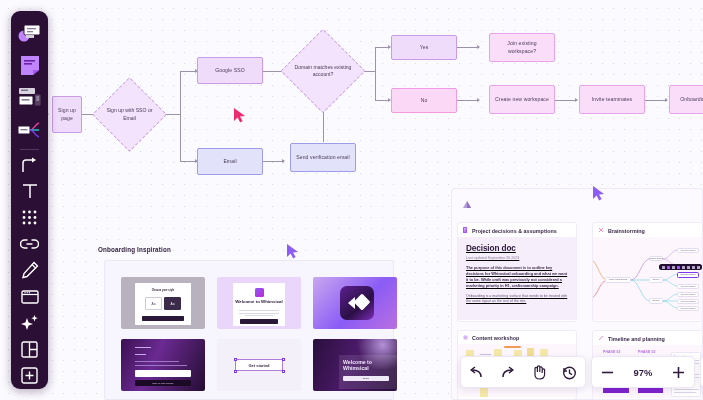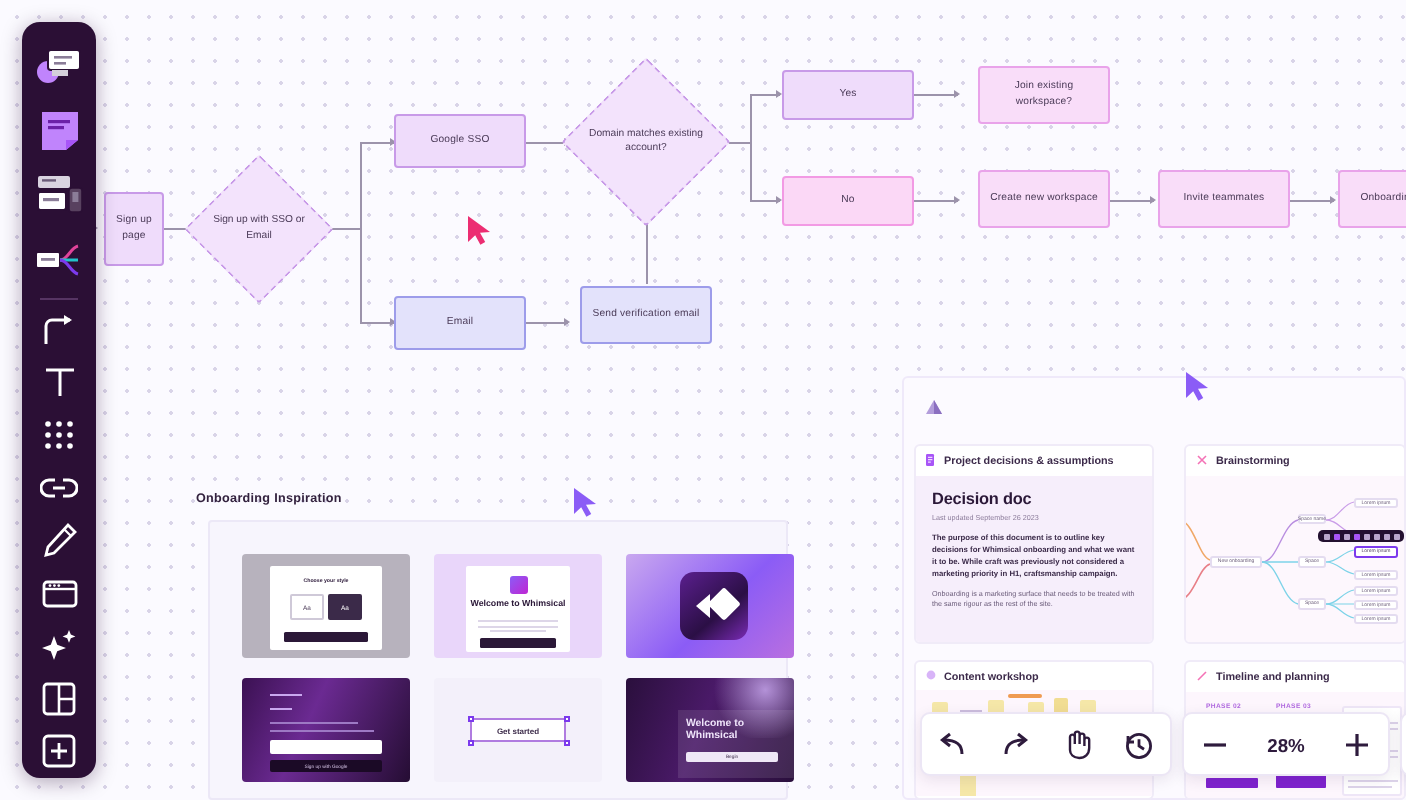--- a/index.html
+++ b/index.html
@@ -120,21 +120,21 @@
     border:1px solid #f0ebf8; border-radius:3px; overflow:hidden;
     z-index:18;
   }
   .sc-head {
     display:flex; align-items:center; gap:4px;
     padding:4px 5px 3px 5px; font-size:5.4px; color:#3c2a4a; font-weight:600;
   }
   .sc-body { position:relative; }
 
   
-  #dd-body { background:#f6eefb; height:100%; padding:7px 8px; }
+  #dd-body { background:#f6eefb; height:100%; padding:7px 8px;text-decoration:underline; }
   #dd-h { font-size:8.2px; font-weight:700; color:#2b1838; letter-spacing:-.1px; }
   #dd-sub { font-size:3.6px; color:#8d7d9c; margin-top:2.5px; }
   .dd-p { font-size:3.9px; font-weight:700; color:#3b2a49; line-height:1.55; margin-top:5px; }
   .dd-p2 { font-size:3.6px; color:#6b5c7a; line-height:1.6; margin-top:5px; }
 
   
   .mm-node {
     position:absolute; background:#fff; border:1px solid #e4dcf0;
     border-radius:1.5px; font-size:2.5px; color:#6a5c79;
     display:flex; align-items:center; justify-content:center;
@@ -634,21 +634,21 @@
         </svg>
     </div>
   </div>
   <div class="ftsp"></div>
   <div class="ftgrp">
     <div class="ftbtn">
       <svg width="13" height="3" viewBox="0 0 13 3">
           <path d="M1 1.5 H12" stroke="#2e1b3d" stroke-width="1.6"></path>
         </svg>
     </div>
-    <div id="zoomlvl">28%</div>
+    <div id="zoomlvl">97%</div>
     <div class="ftbtn">
       <svg width="13" height="13" viewBox="0 0 13 13">
           <path d="M6.5 1 V12 M1 6.5 H12" stroke="#2e1b3d" stroke-width="1.6"></path>
         </svg>
     </div>
   </div>
   <div class="ftsp"></div>
   <div class="ftgrp">
     <div class="ftbtn" style="font-size:11px;font-weight:700;color:#2e1b3d;">?</div>
   </div>

